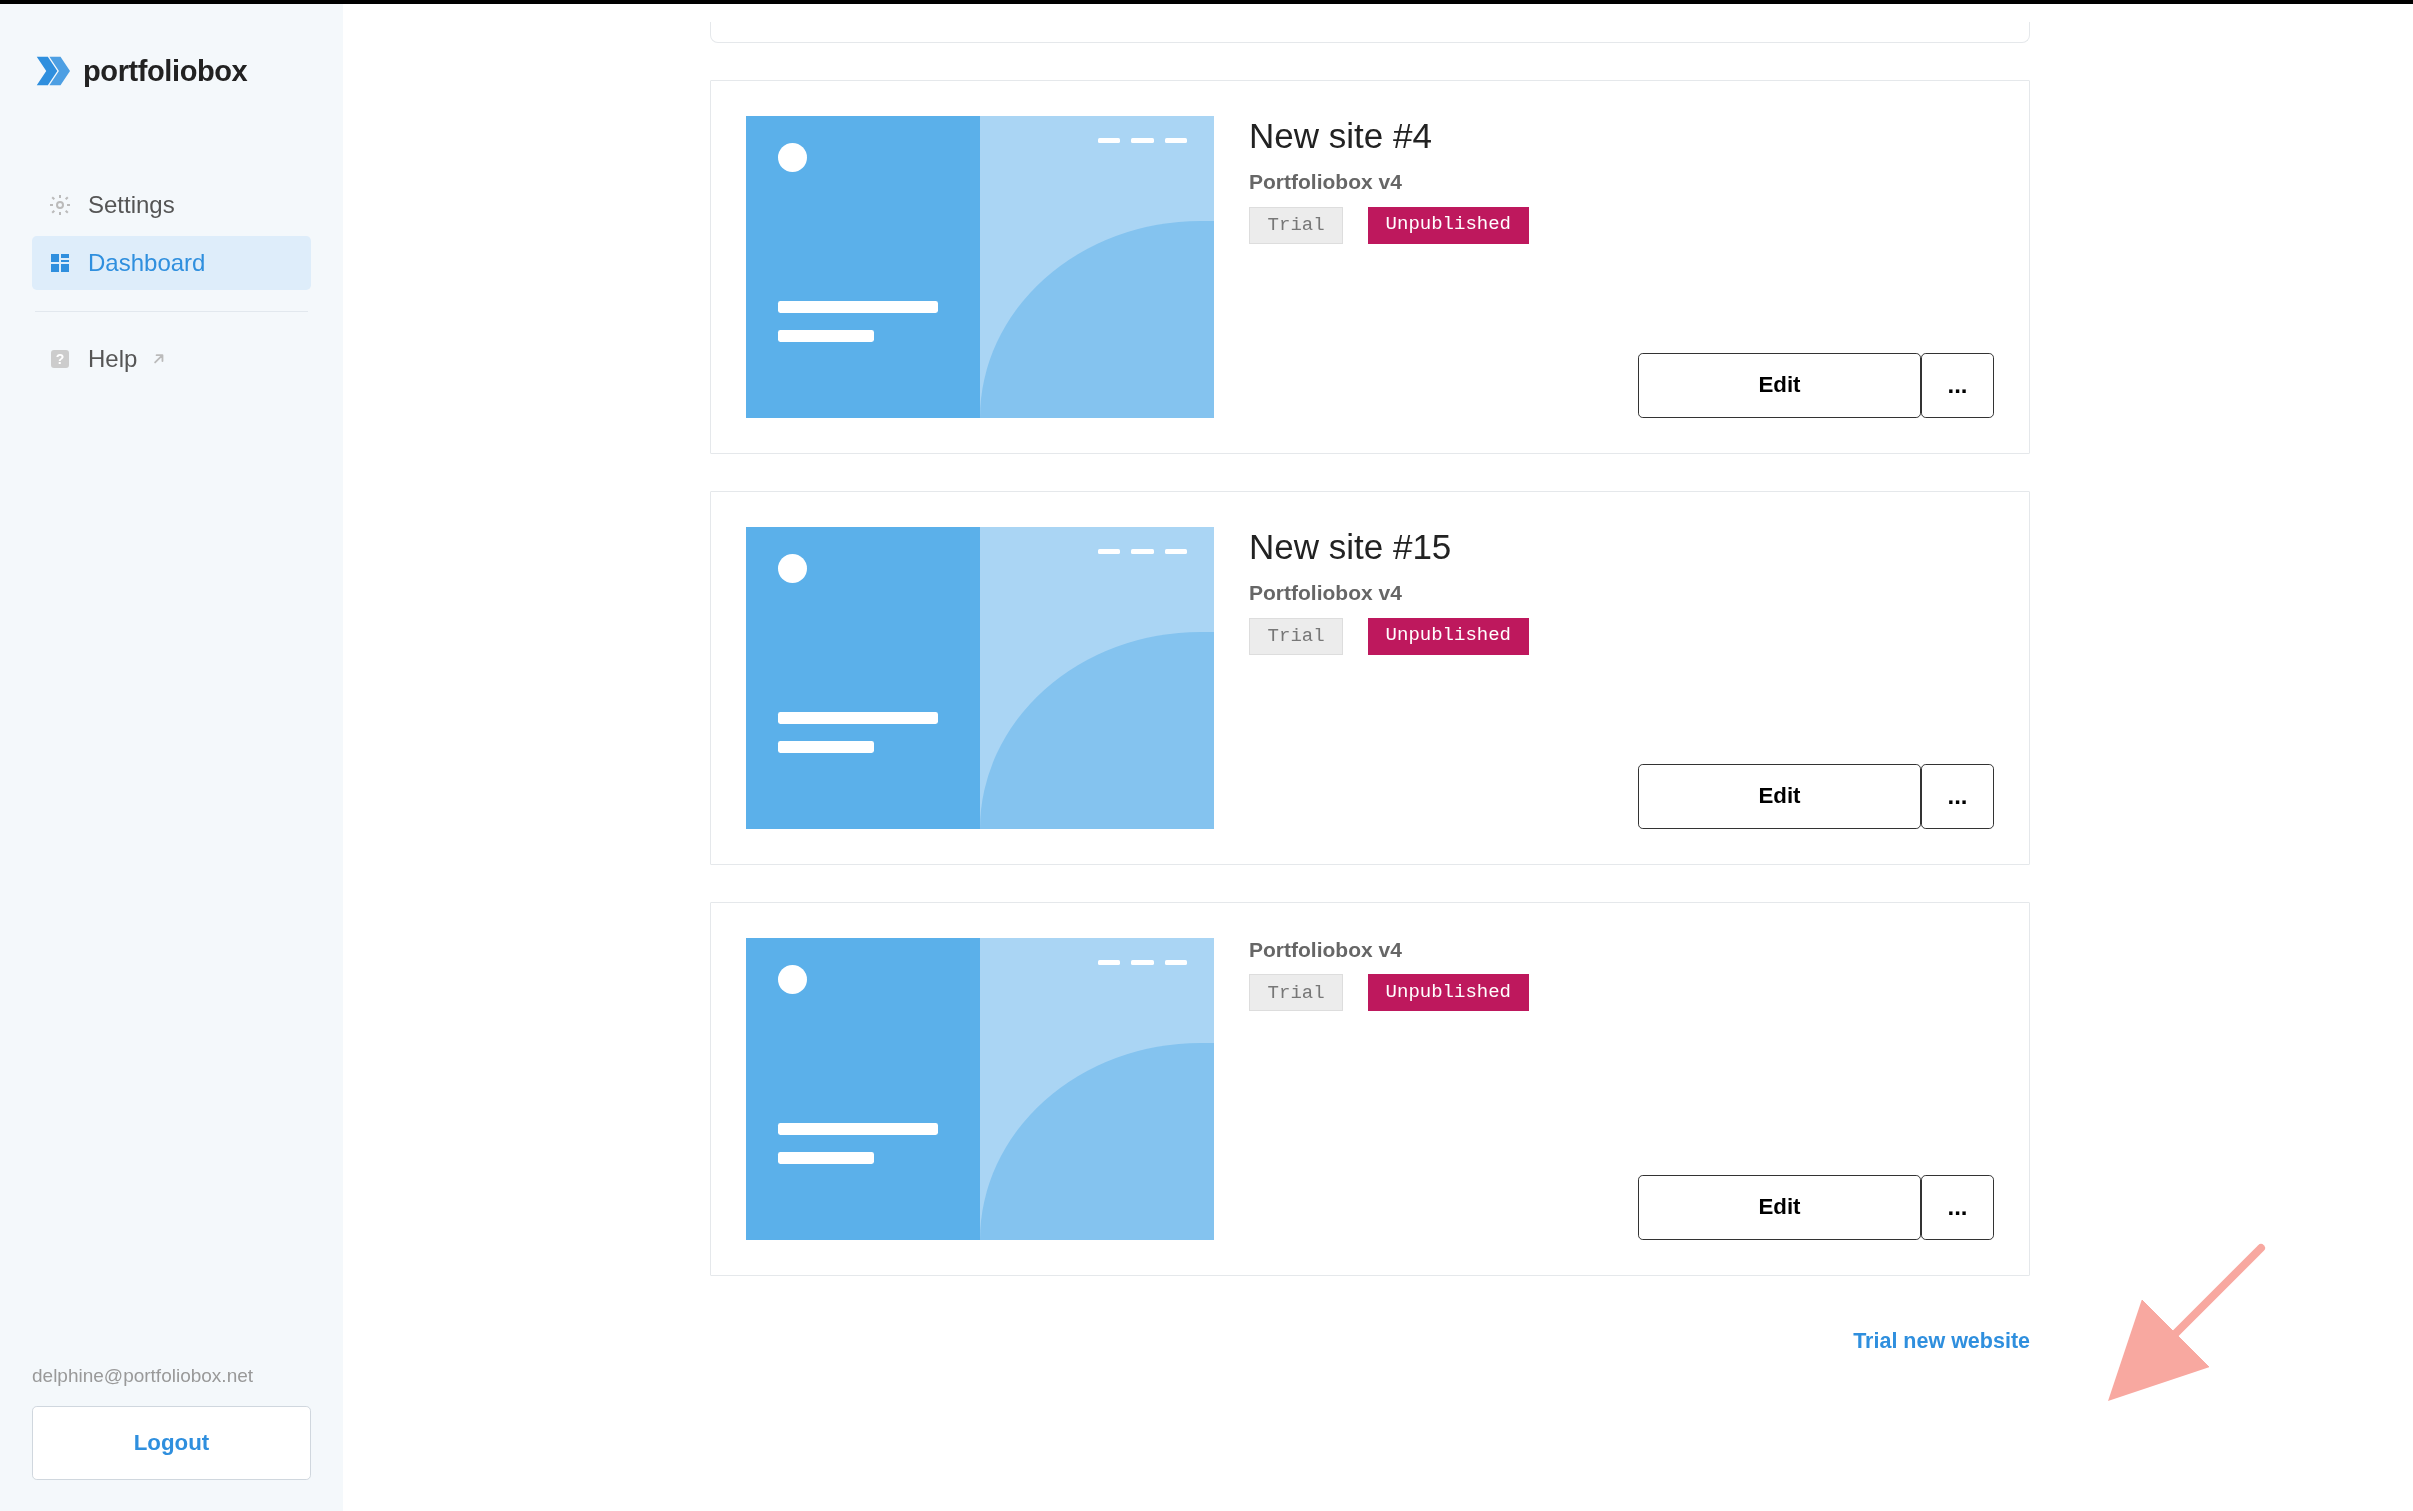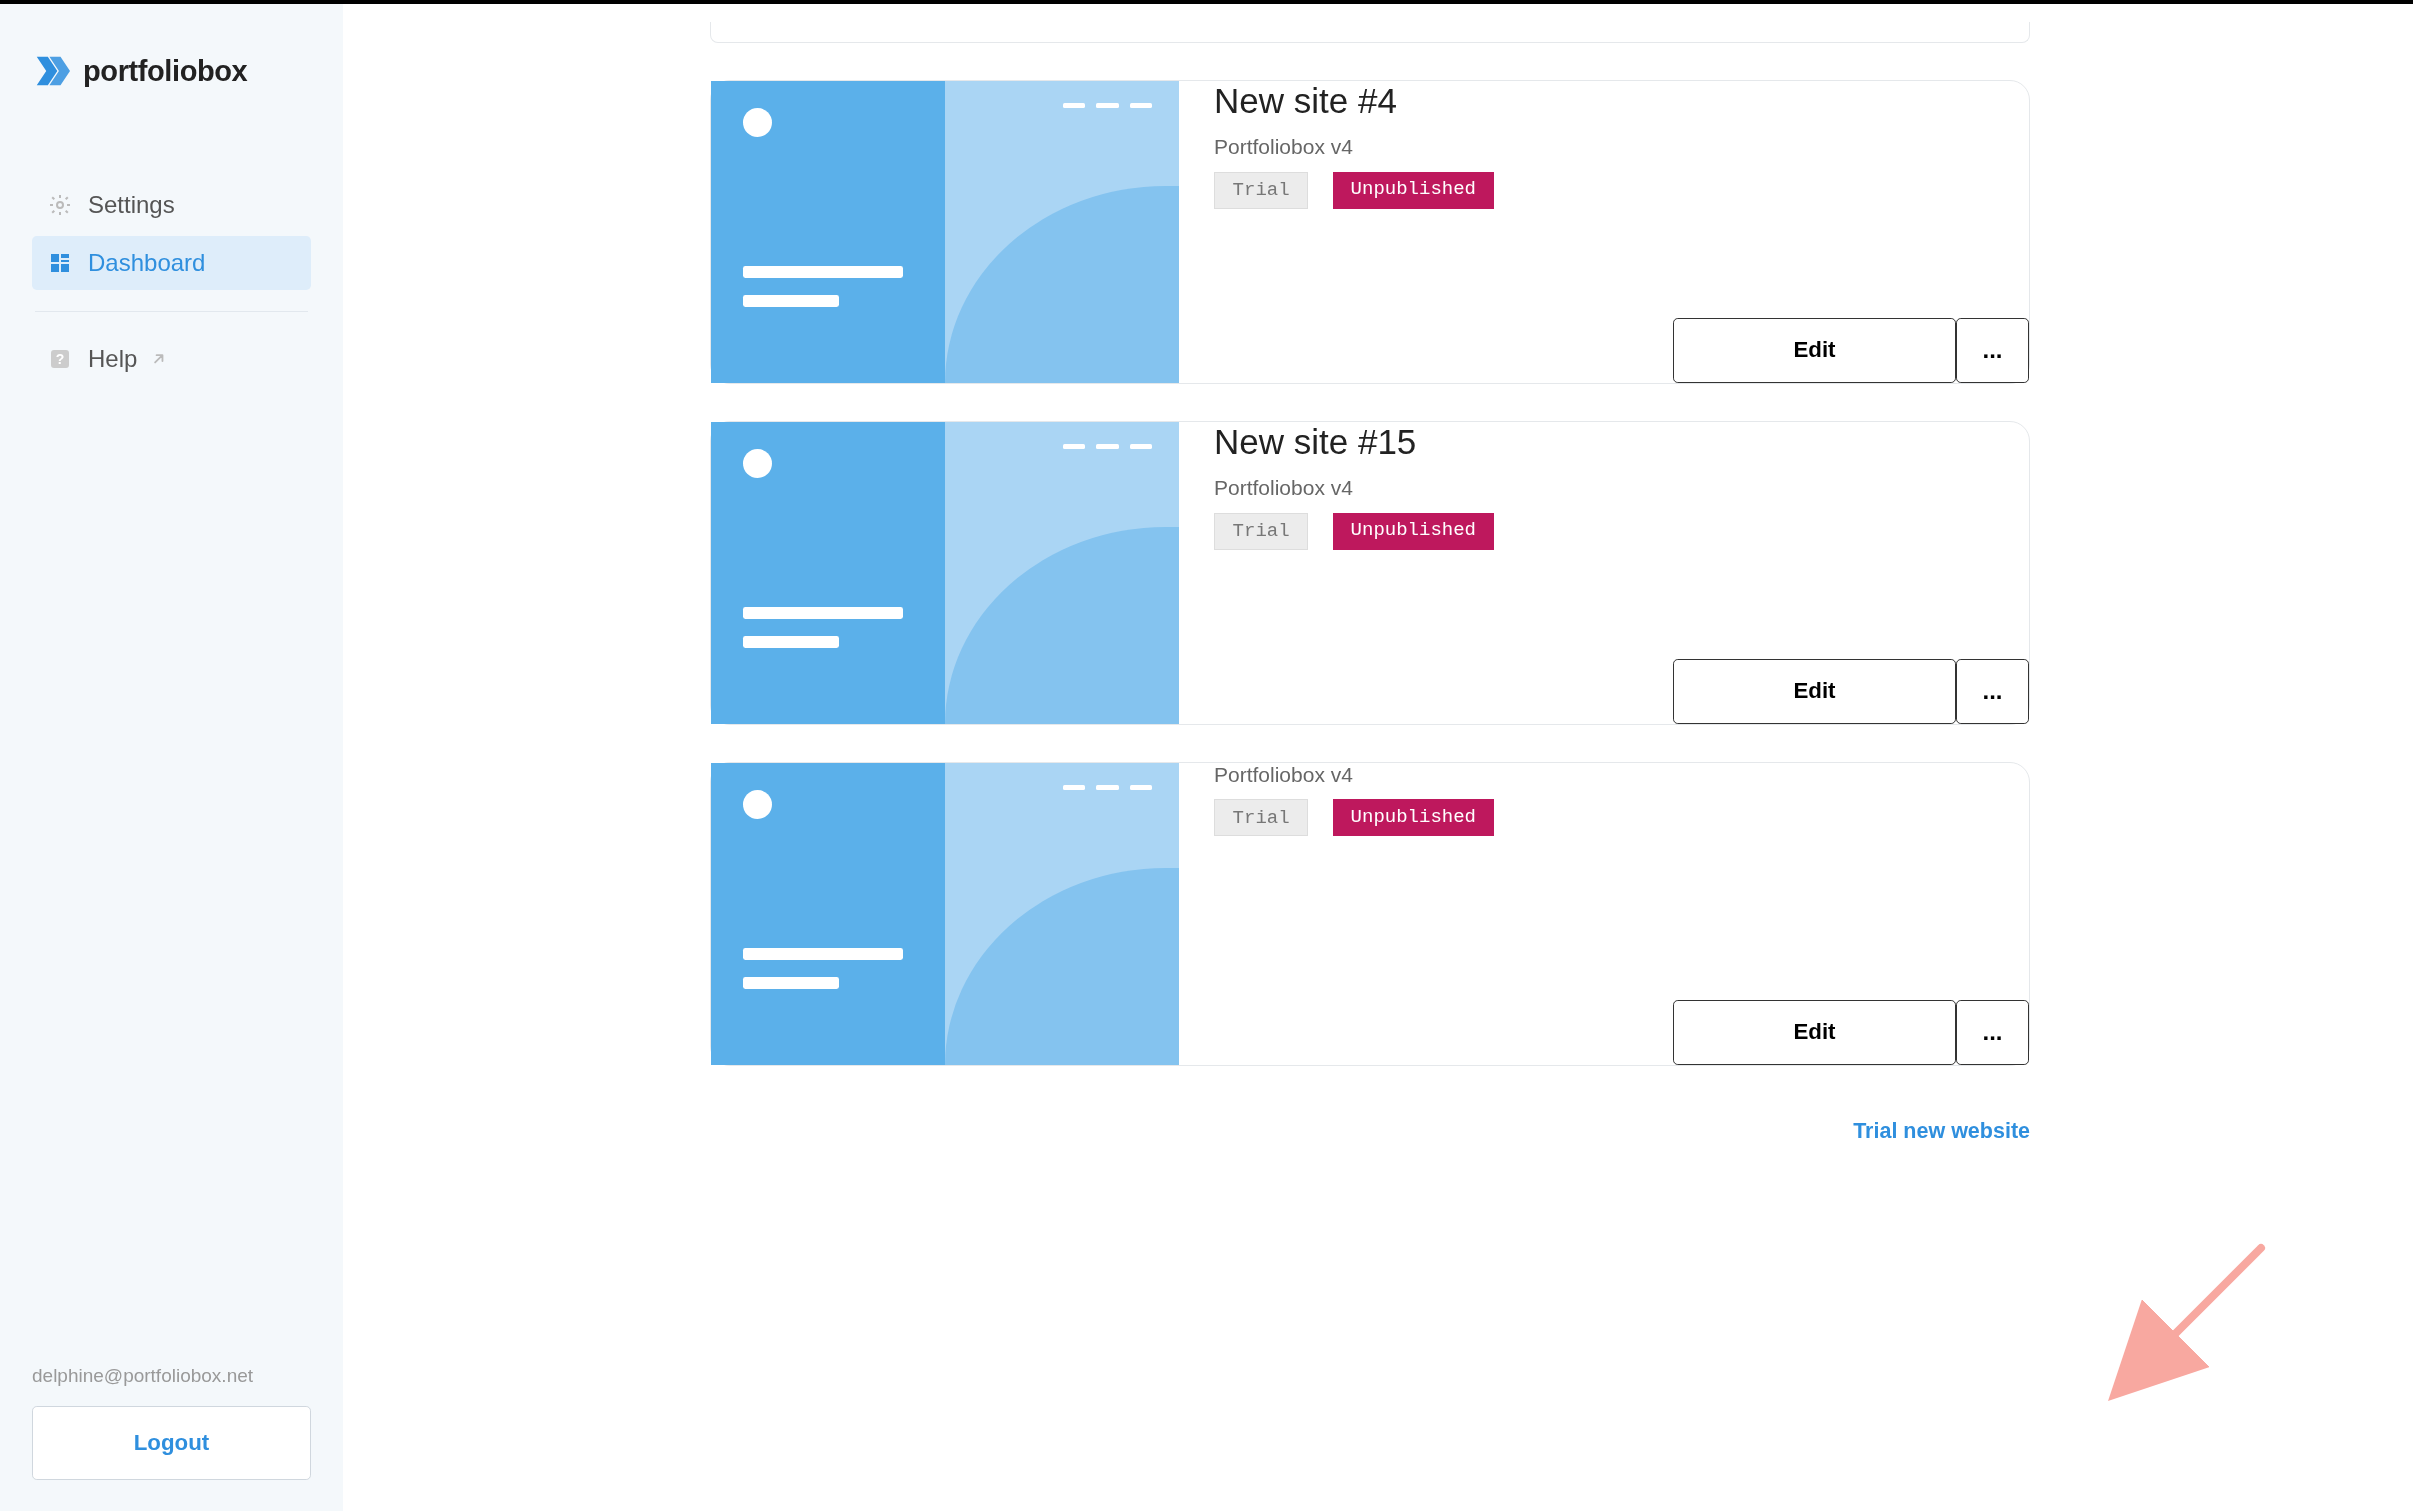--- a/index.html
+++ b/index.html
@@ -82,21 +82,22 @@
     .main {
       flex: 1;
       padding: 17.6px 383px 48px 367px;
       display: flex;
       flex-direction: column;
       gap: 37px;
       position: relative;
     }
     .site-card {
       border: 1.6px solid #e5e8eb;
-      border-radius: 20px;
+      border-radius: 1px;
+      padding: 35px;
       display: flex;
       gap: 35px;
     }
     .site-card.stub {
       height: 21px;
       padding: 0;
       border-top: none;
       border-radius: 0 0 8px 8px;
     }
     .thumb {
@@ -125,21 +126,21 @@
     .thumb-right .swoosh {
       position:absolute;
       bottom:0; left:0;
       width: 150%;
       height: 65%;
       background: #84c3ef;
       border-top-left-radius: 100% 160%;
     }
     .site-info { flex:1; display:flex; flex-direction:column; }
     .site-title { font-size: 35px; font-weight:400; color:#222; margin-bottom: 14.4px; }
-    .site-version { font-size: 21px; font-weight:400; color:#666; margin-bottom: 12.8px; }
+    .site-version { font-size: 21px; font-weight:700; color:#666; margin-bottom: 12.8px; }
     .badges { display:flex; gap: 12.8px; font-family: Liberation Mono, monospace; }
     .badge {
       padding: 6.4px 17.6px;
       font-size: 19px;
       font-weight: 500;
     }
     .badge-trial { background:#ececec; color:#777; border:0.8px solid #ddd; }
     .badge-unpublished { background:#be185d; color:#fff;margin-left:12px; }
     .site-actions { margin-top:auto; display:flex; justify-content:flex-end; gap:0; }
     .edit-btn {

